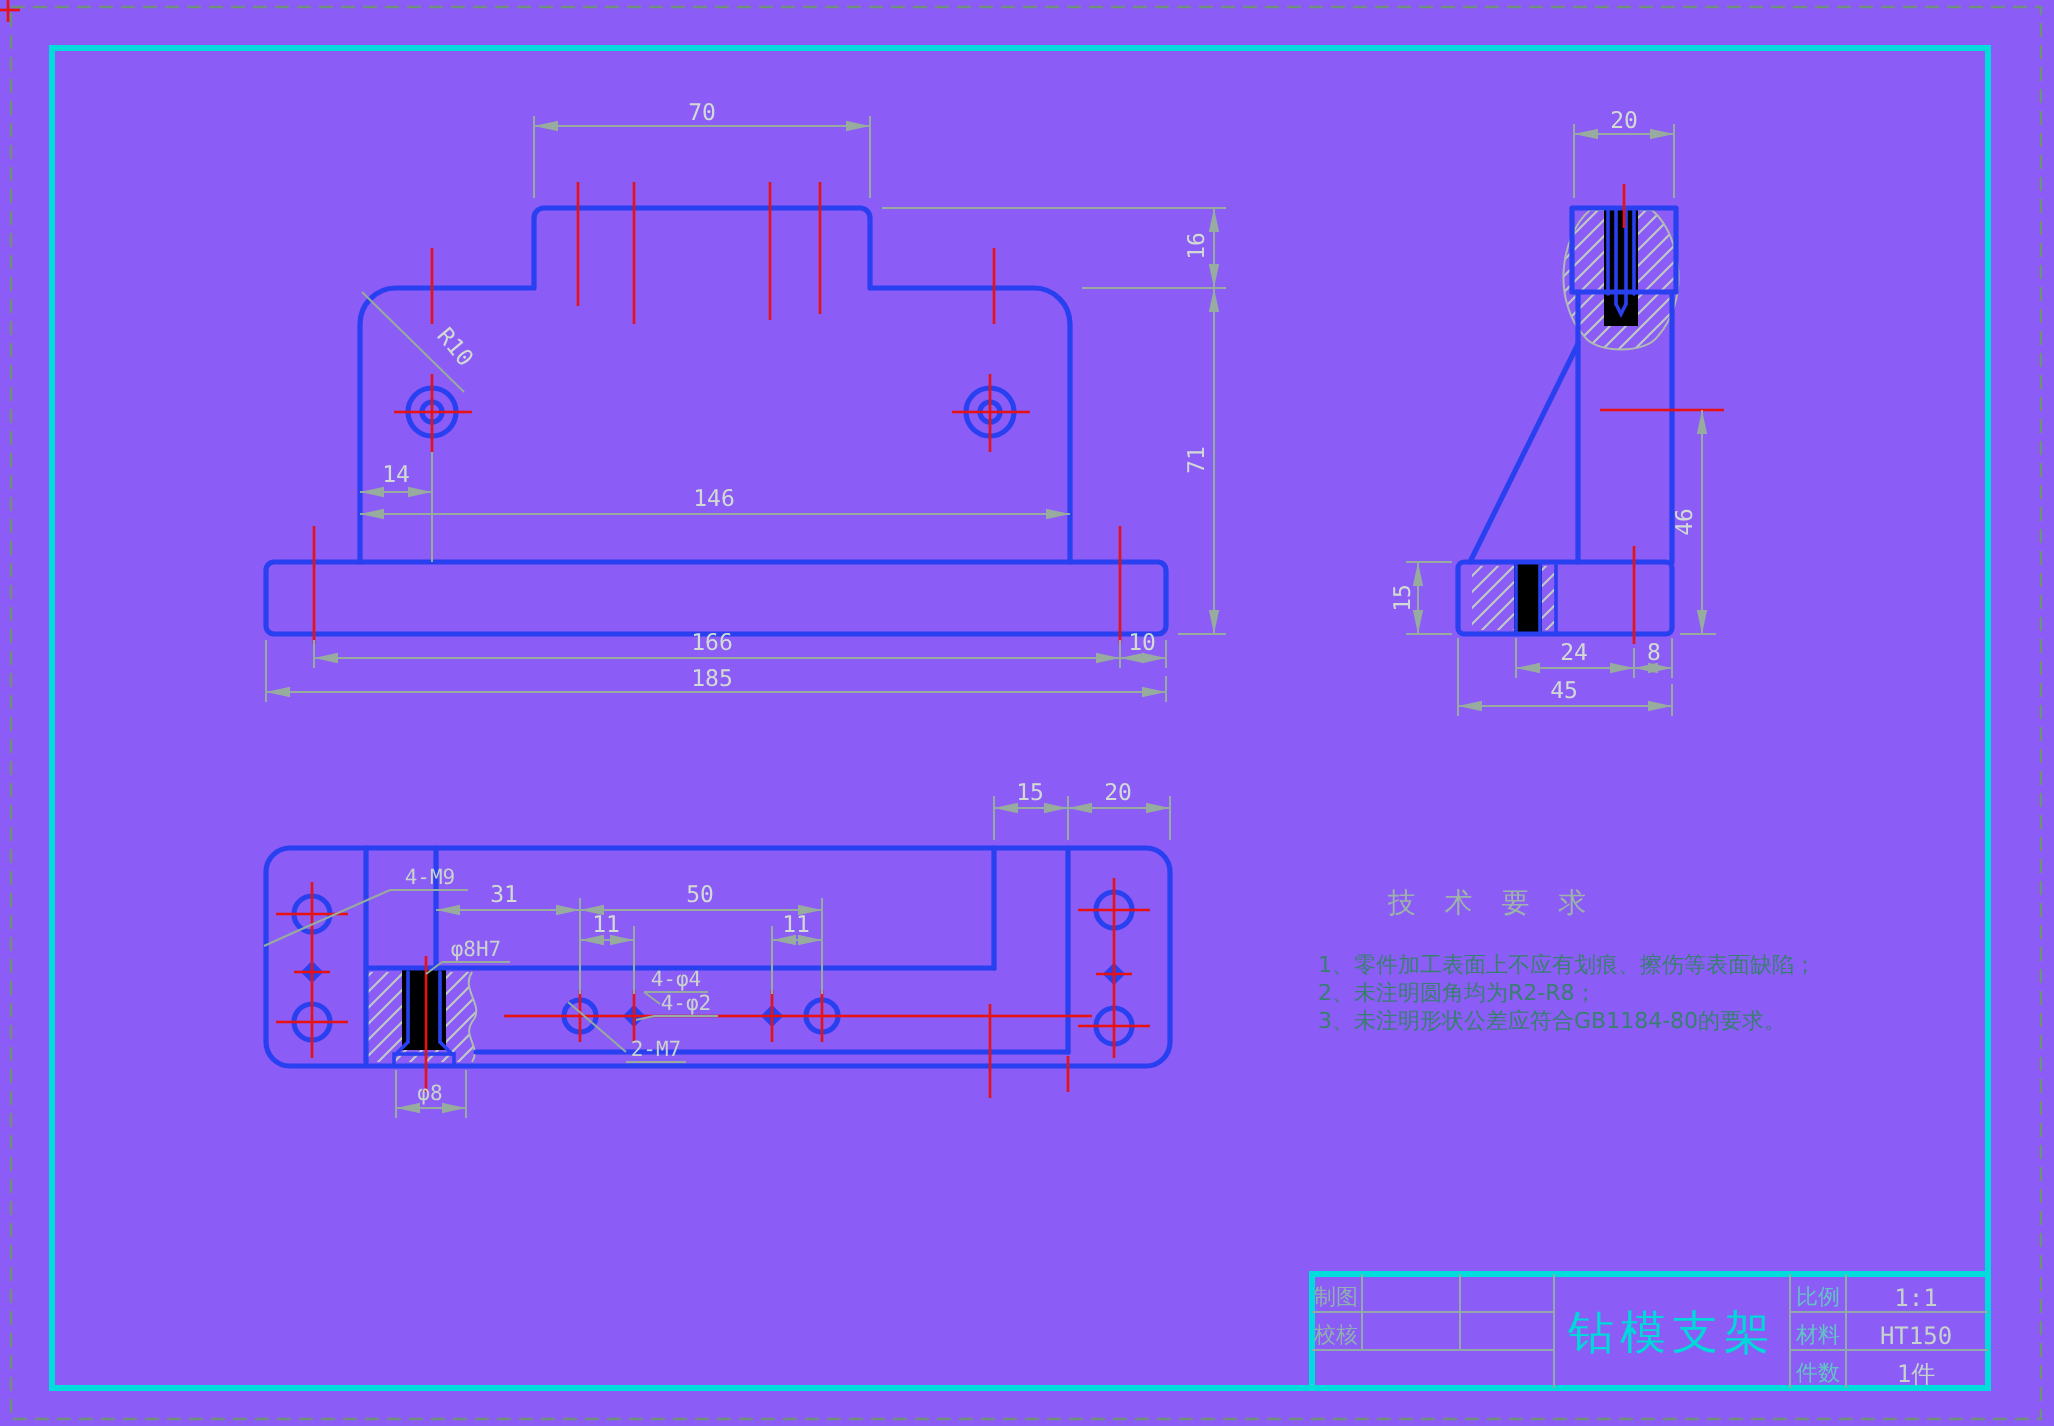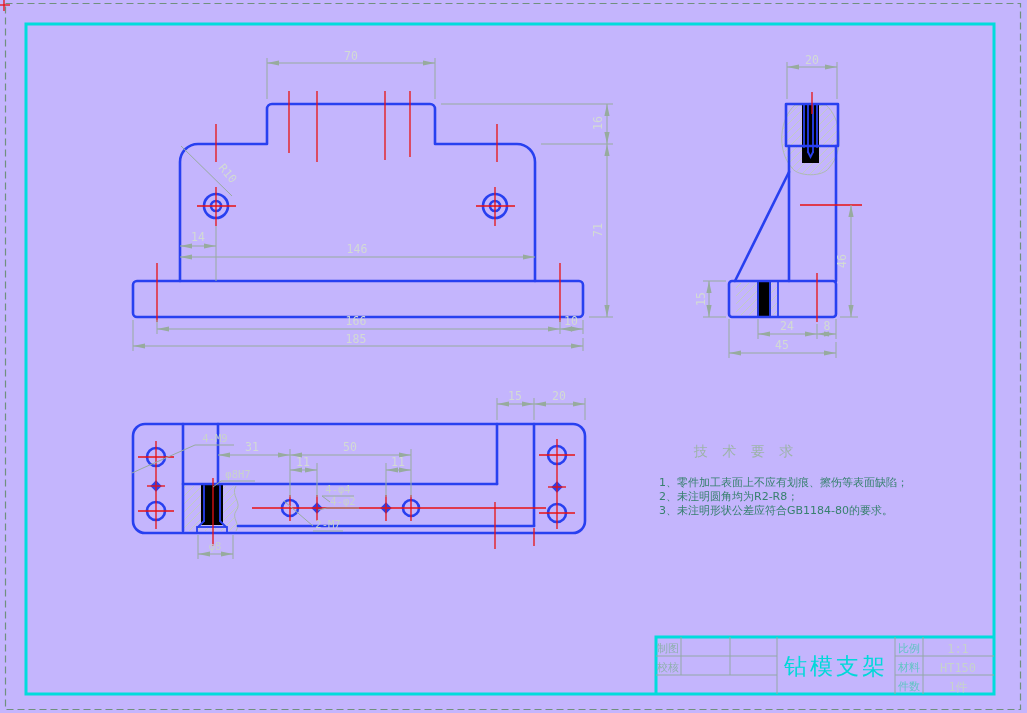--- a/index.html
+++ b/index.html
@@ -1,16 +1,16 @@
 <!DOCTYPE html>
 <html><head>
 <meta charset="utf-8">
 <style>
   html,body{margin:0;padding:0;background:#000;}
-  .stage{position:relative;width:1027px;height:713px;background:#c4b5fd;overflow:hidden;}
+  .stage{position:relative;width:1027px;height:713px;background:#8b5cf6;overflow:hidden;}
   svg{display:block;}
   
   .geo{stroke:#2840f0;stroke-width:2.6;fill:none;stroke-linejoin:round;stroke-linecap:round;}
   .geo-thin{stroke:#2840f0;stroke-width:1.8;fill:none;stroke-linecap:round;}
   .geo-fill{fill:#2840f0;stroke:none;}
   .cl{stroke:#e81212;stroke-width:1.3;fill:none;}
   .dim{stroke:#97ab9e;stroke-width:1;fill:none;}
   .gray{stroke:#aebab2;stroke-width:1;fill:none;}
   .erase{fill:#000;stroke:none;}
   .dimtxt{fill:#d2dad4;font:11.5px "DejaVu Sans Mono", monospace;}

